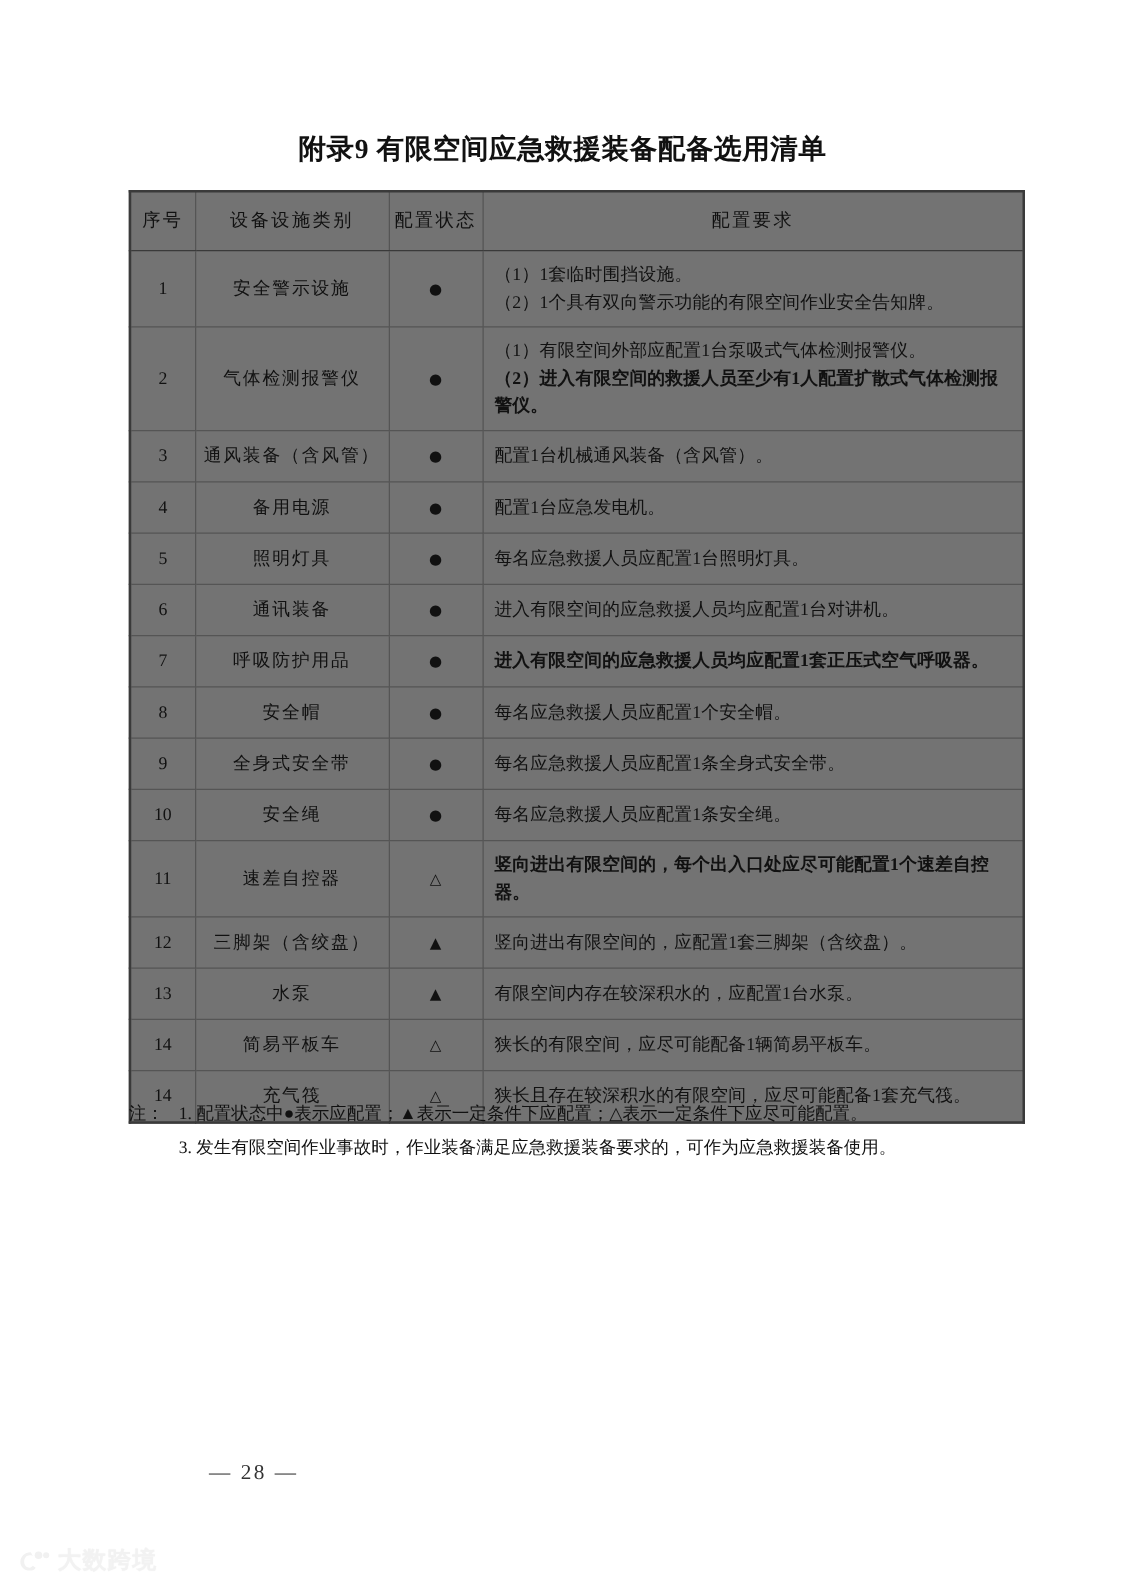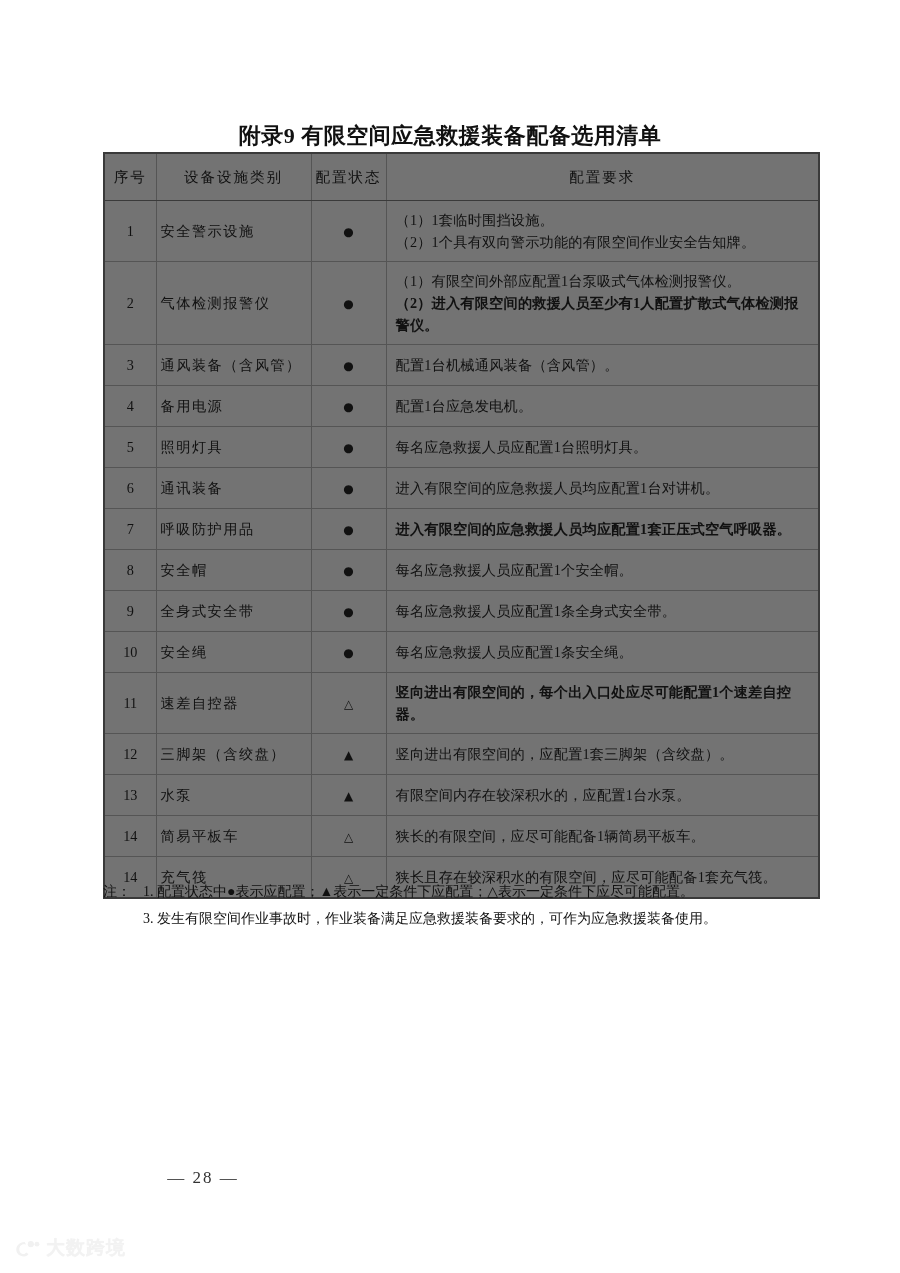--- a/index.html
+++ b/index.html
@@ -29,21 +29,20 @@
     position: absolute;
     top: 104px;
     left: 0;
     width: 900px;
     text-align: center;
     font-size: 22px;
     font-weight: bold;
     letter-spacing: 0.5px;
     font-family: "Liberation Serif", "DejaVu Serif", serif;
     color: #111;
-    margin-top: 17px;
   }
 
   
   .table-wrap {
     position: absolute;
     top: 152px;
     left: 103px;
     width: 715px;
   }
   table.spec-table {
@@ -74,20 +73,21 @@
     padding: 12px 4px;
     font-size: 14.5px;
   }
   td.cell-no {
     text-align: center;
     font-family: "Liberation Serif", "DejaVu Serif", serif;
     font-size: 14px;
     padding: 9px 2px;
   }
   td.cell-cat {
+    text-align: center;
     letter-spacing: 1.5px;
     padding: 9px 4px;
   }
   td.cell-status {
     text-align: center;
     padding: 9px 2px;
     font-size: 13px;
   }
   td.cell-req {
     text-align: left;

